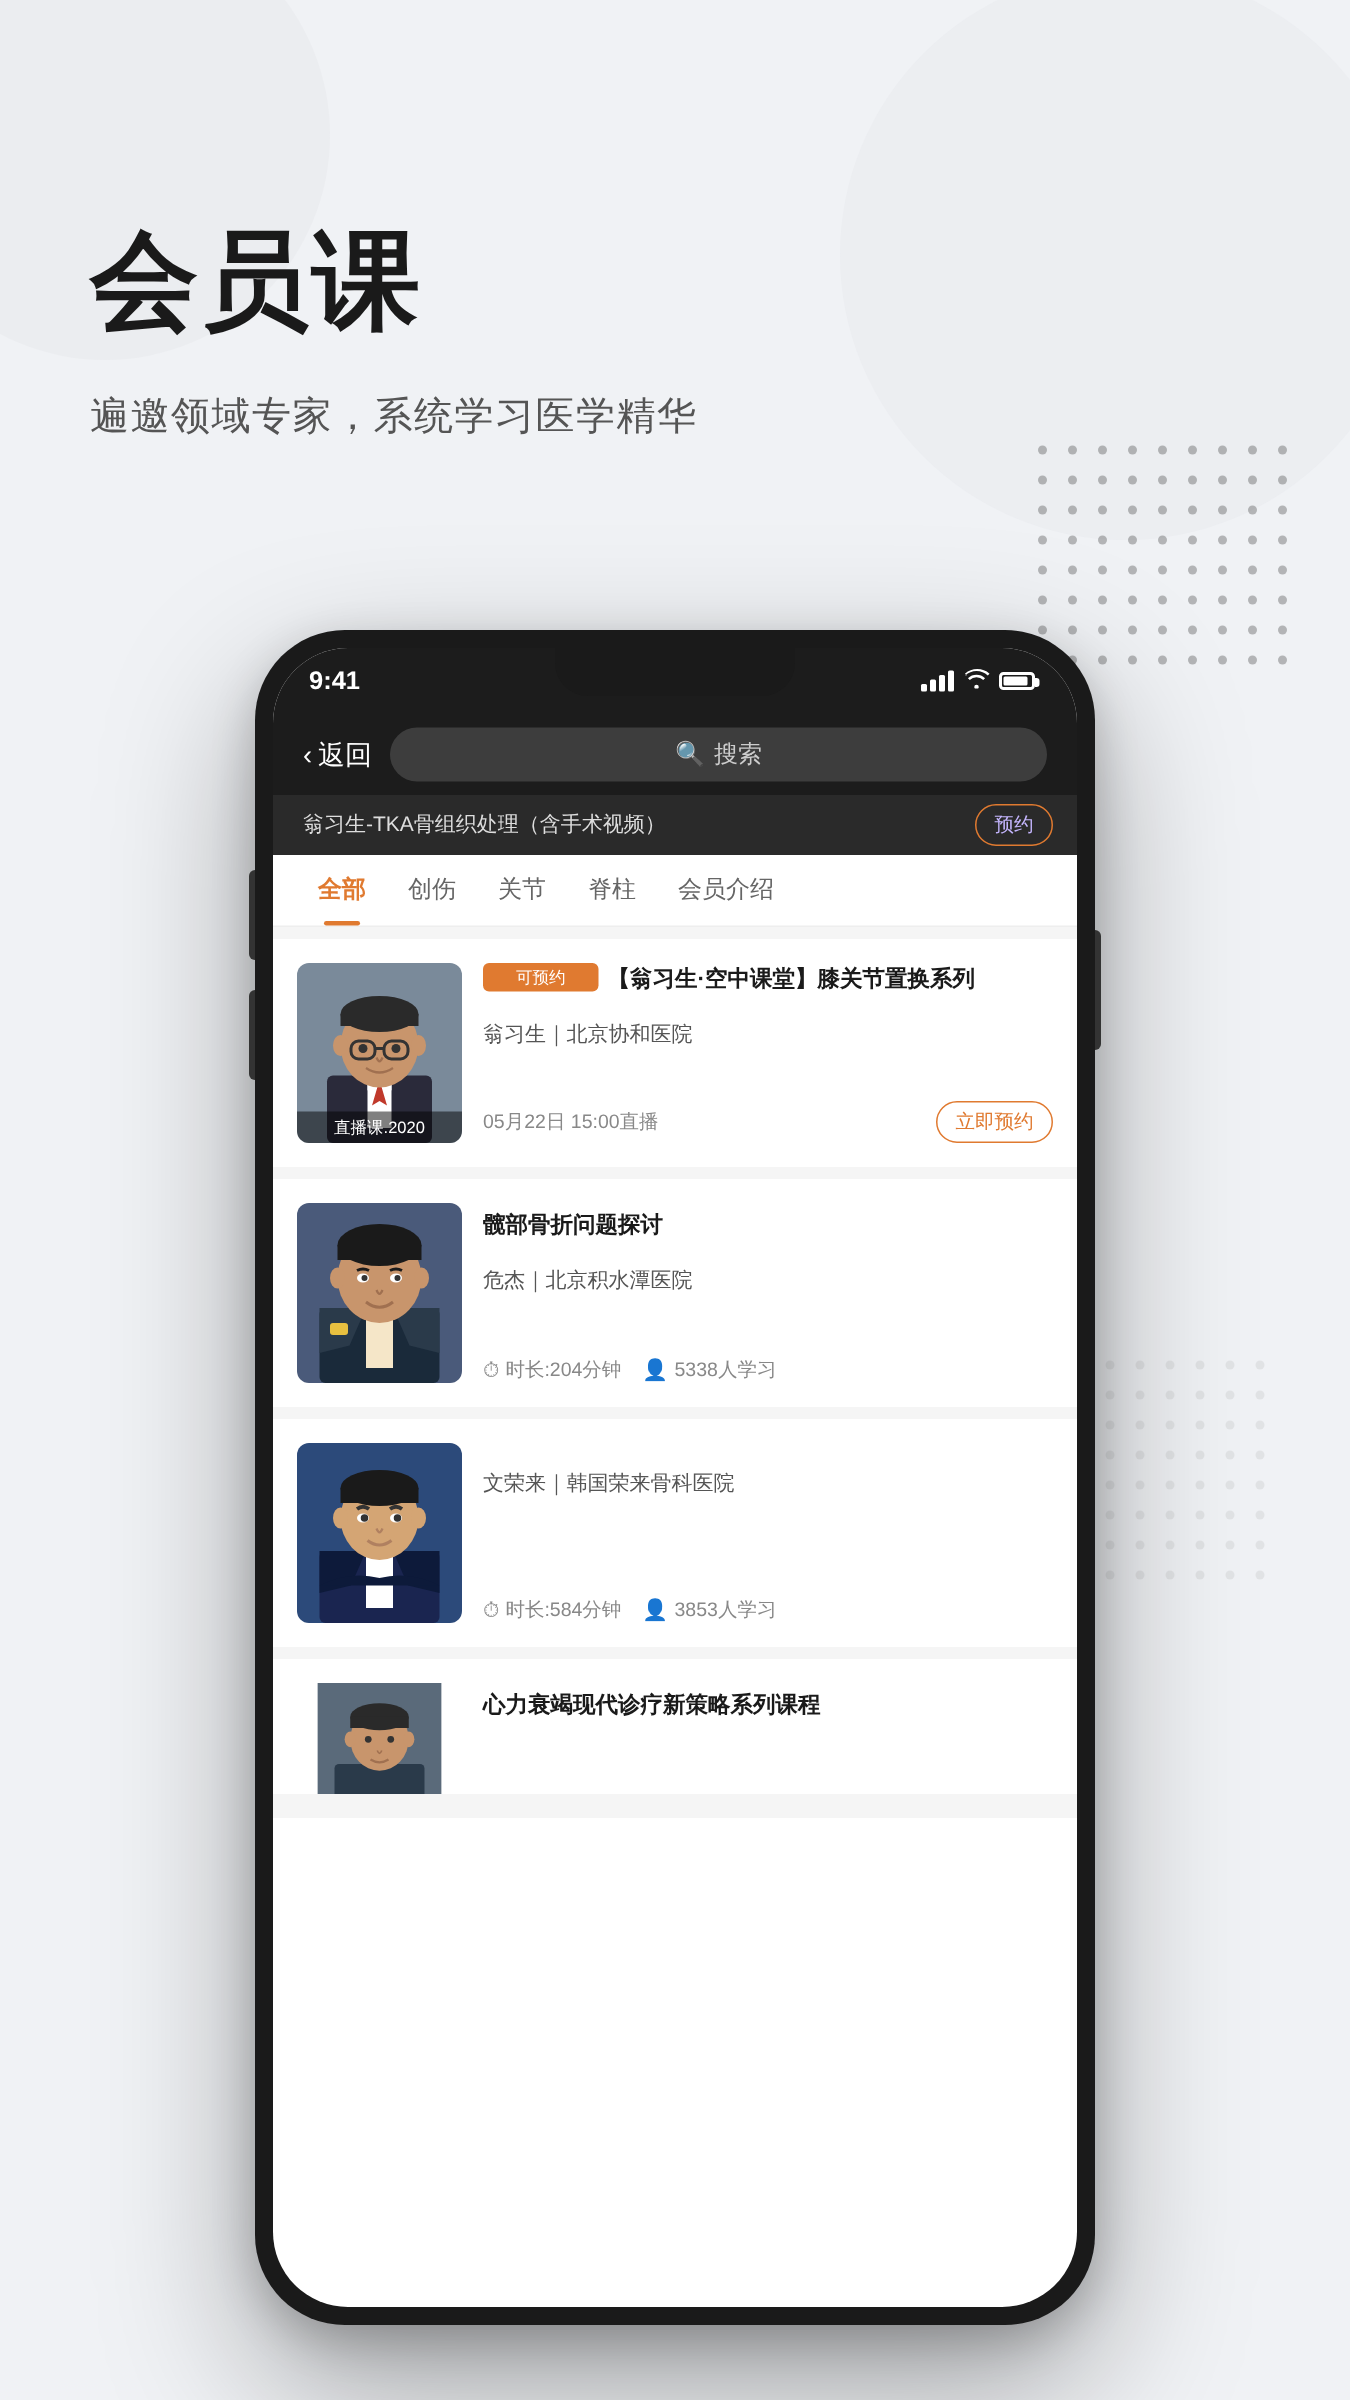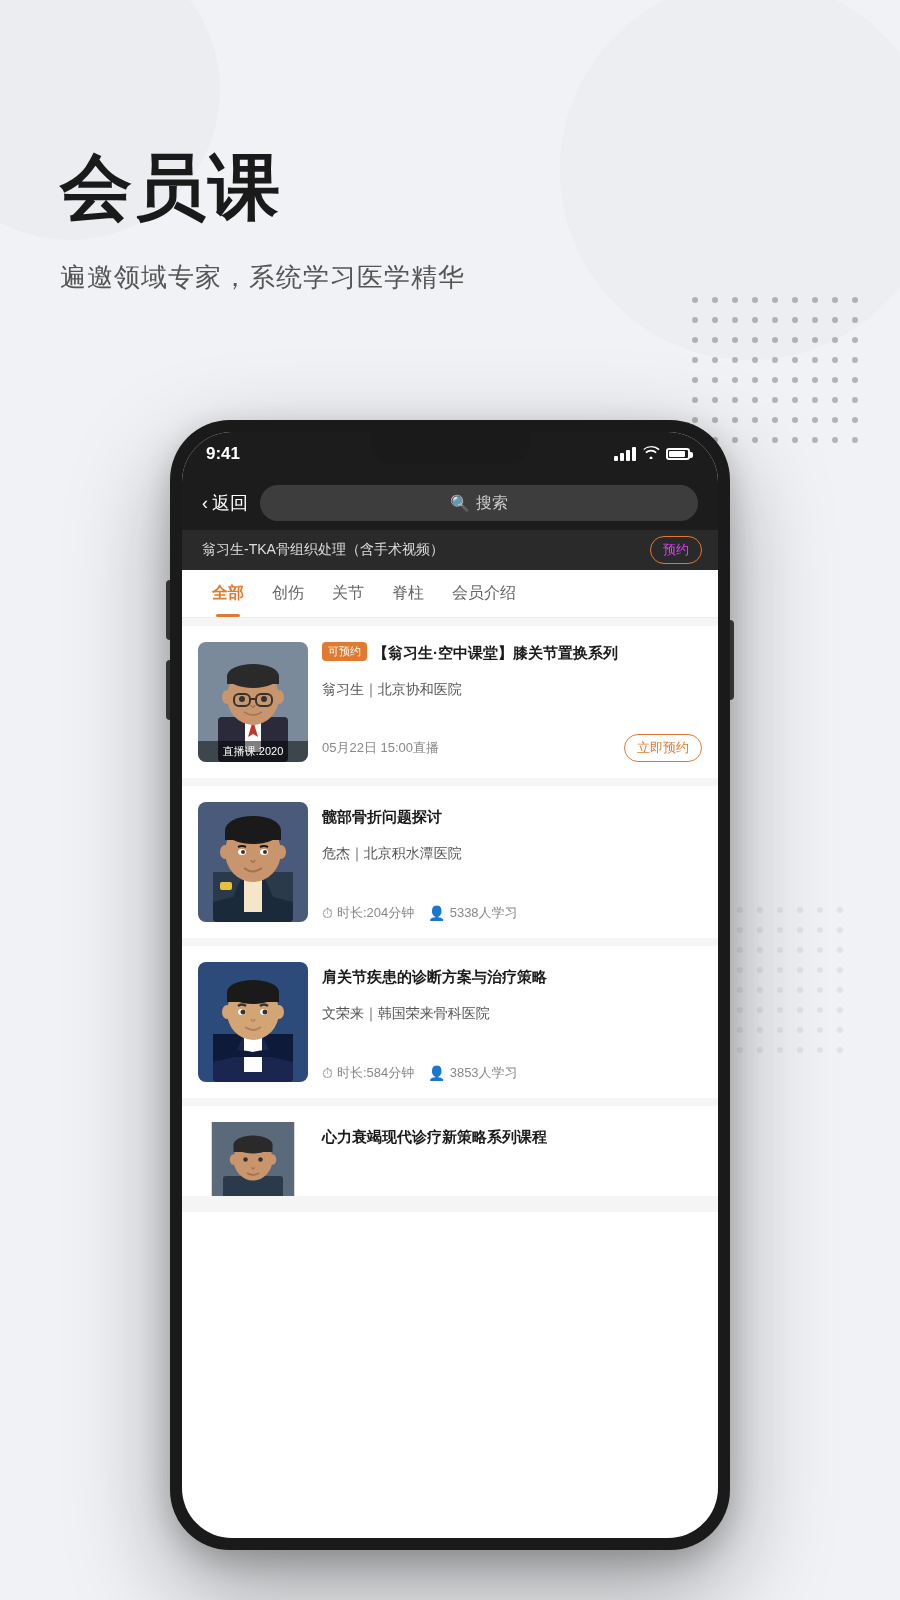--- a/index.html
+++ b/index.html
@@ -221,21 +221,21 @@
       justify-content: space-between;
       padding: 0 16px 0 20px;
     }
     .sub-nav-title {
       color: #ddd;
       font-size: 14px;
       flex: 1;
     }
     .sub-nav-btn {
       border: 1px solid #e07a30;
-      color: #d946ef;
+      color: #c4b5fd;
       border-radius: 14px;
       padding: 4px 12px;
       font-size: 13px;
     }
 
     
     .content-area {
       background: #f5f5f5;
       flex: 1;
       overflow: hidden;
@@ -341,21 +341,21 @@
     .course-title-row {
       display: flex;
       align-items: flex-start;
       gap: 6px;
       flex-wrap: wrap;
     }
     .tag-bookable {
       background: #e07a30;
       color: #fff;
       font-size: 11px;
-      padding: 2px 6px;
+      padding: 2px 22px;
       border-radius: 4px;
       white-space: nowrap;
       flex-shrink: 0;
     }
     .course-title {
       font-size: 15px;
       font-weight: 700;
       color: #1a1a1a;
       line-height: 1.4;
     }
@@ -744,21 +744,20 @@
 
                 <path d="M53,57 Q55,62 57,57" stroke="#b08060" stroke-width="1.5" fill="none"></path>
 
                 <path d="M47,65 Q55,71 63,65" stroke="#b08060" stroke-width="2" fill="none"></path>
 
                 <path d="M15,95 Q35,85 55,90 Q75,85 95,95" fill="#0d1a3a"></path>
               </svg>
             </div>
             <div class="course-info">
               <div>
-                <div class="course-title" style="margin-top:4px;">肩关节疾患的诊断方案与治疗策略</div>
                 <div class="course-doctor">文荣来｜韩国荣来骨科医院</div>
               </div>
               <div class="course-stats">
                 <div class="stat-item">
                   <span class="stat-icon">⏱</span>
                   <span>时长:584分钟</span>
                 </div>
                 <div class="stat-item">
                   <span class="stat-icon">👤</span>
                   <span>3853人学习</span>

